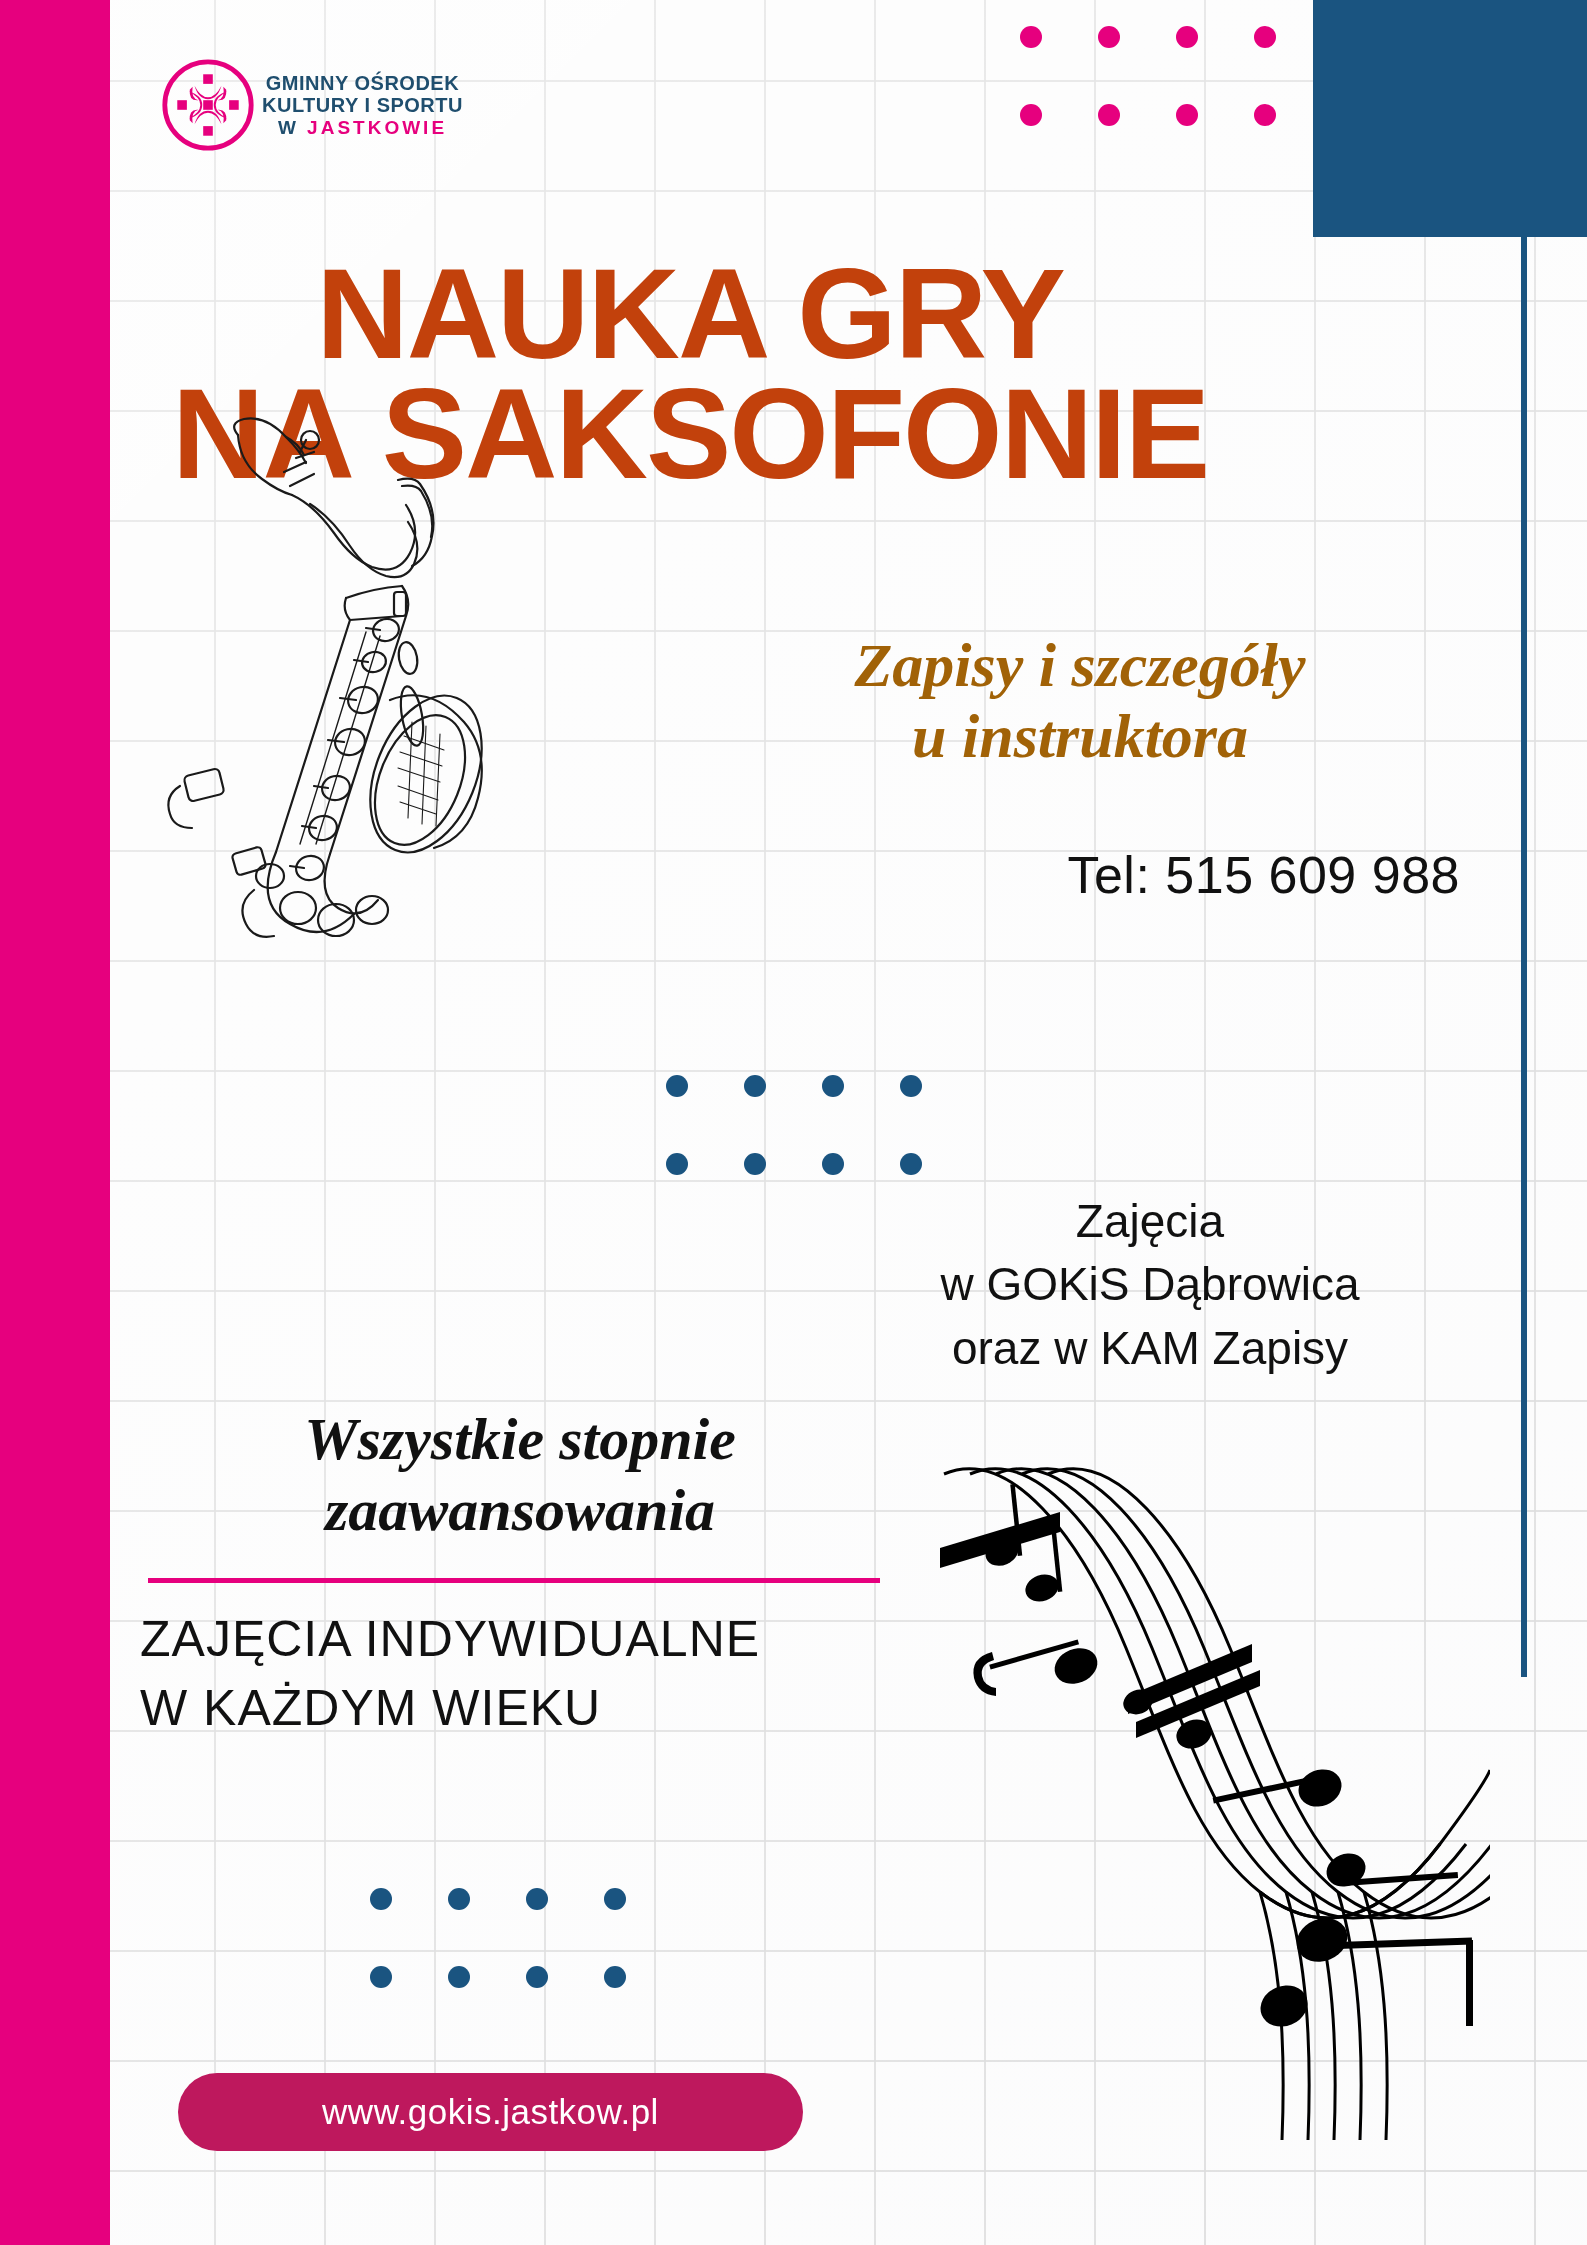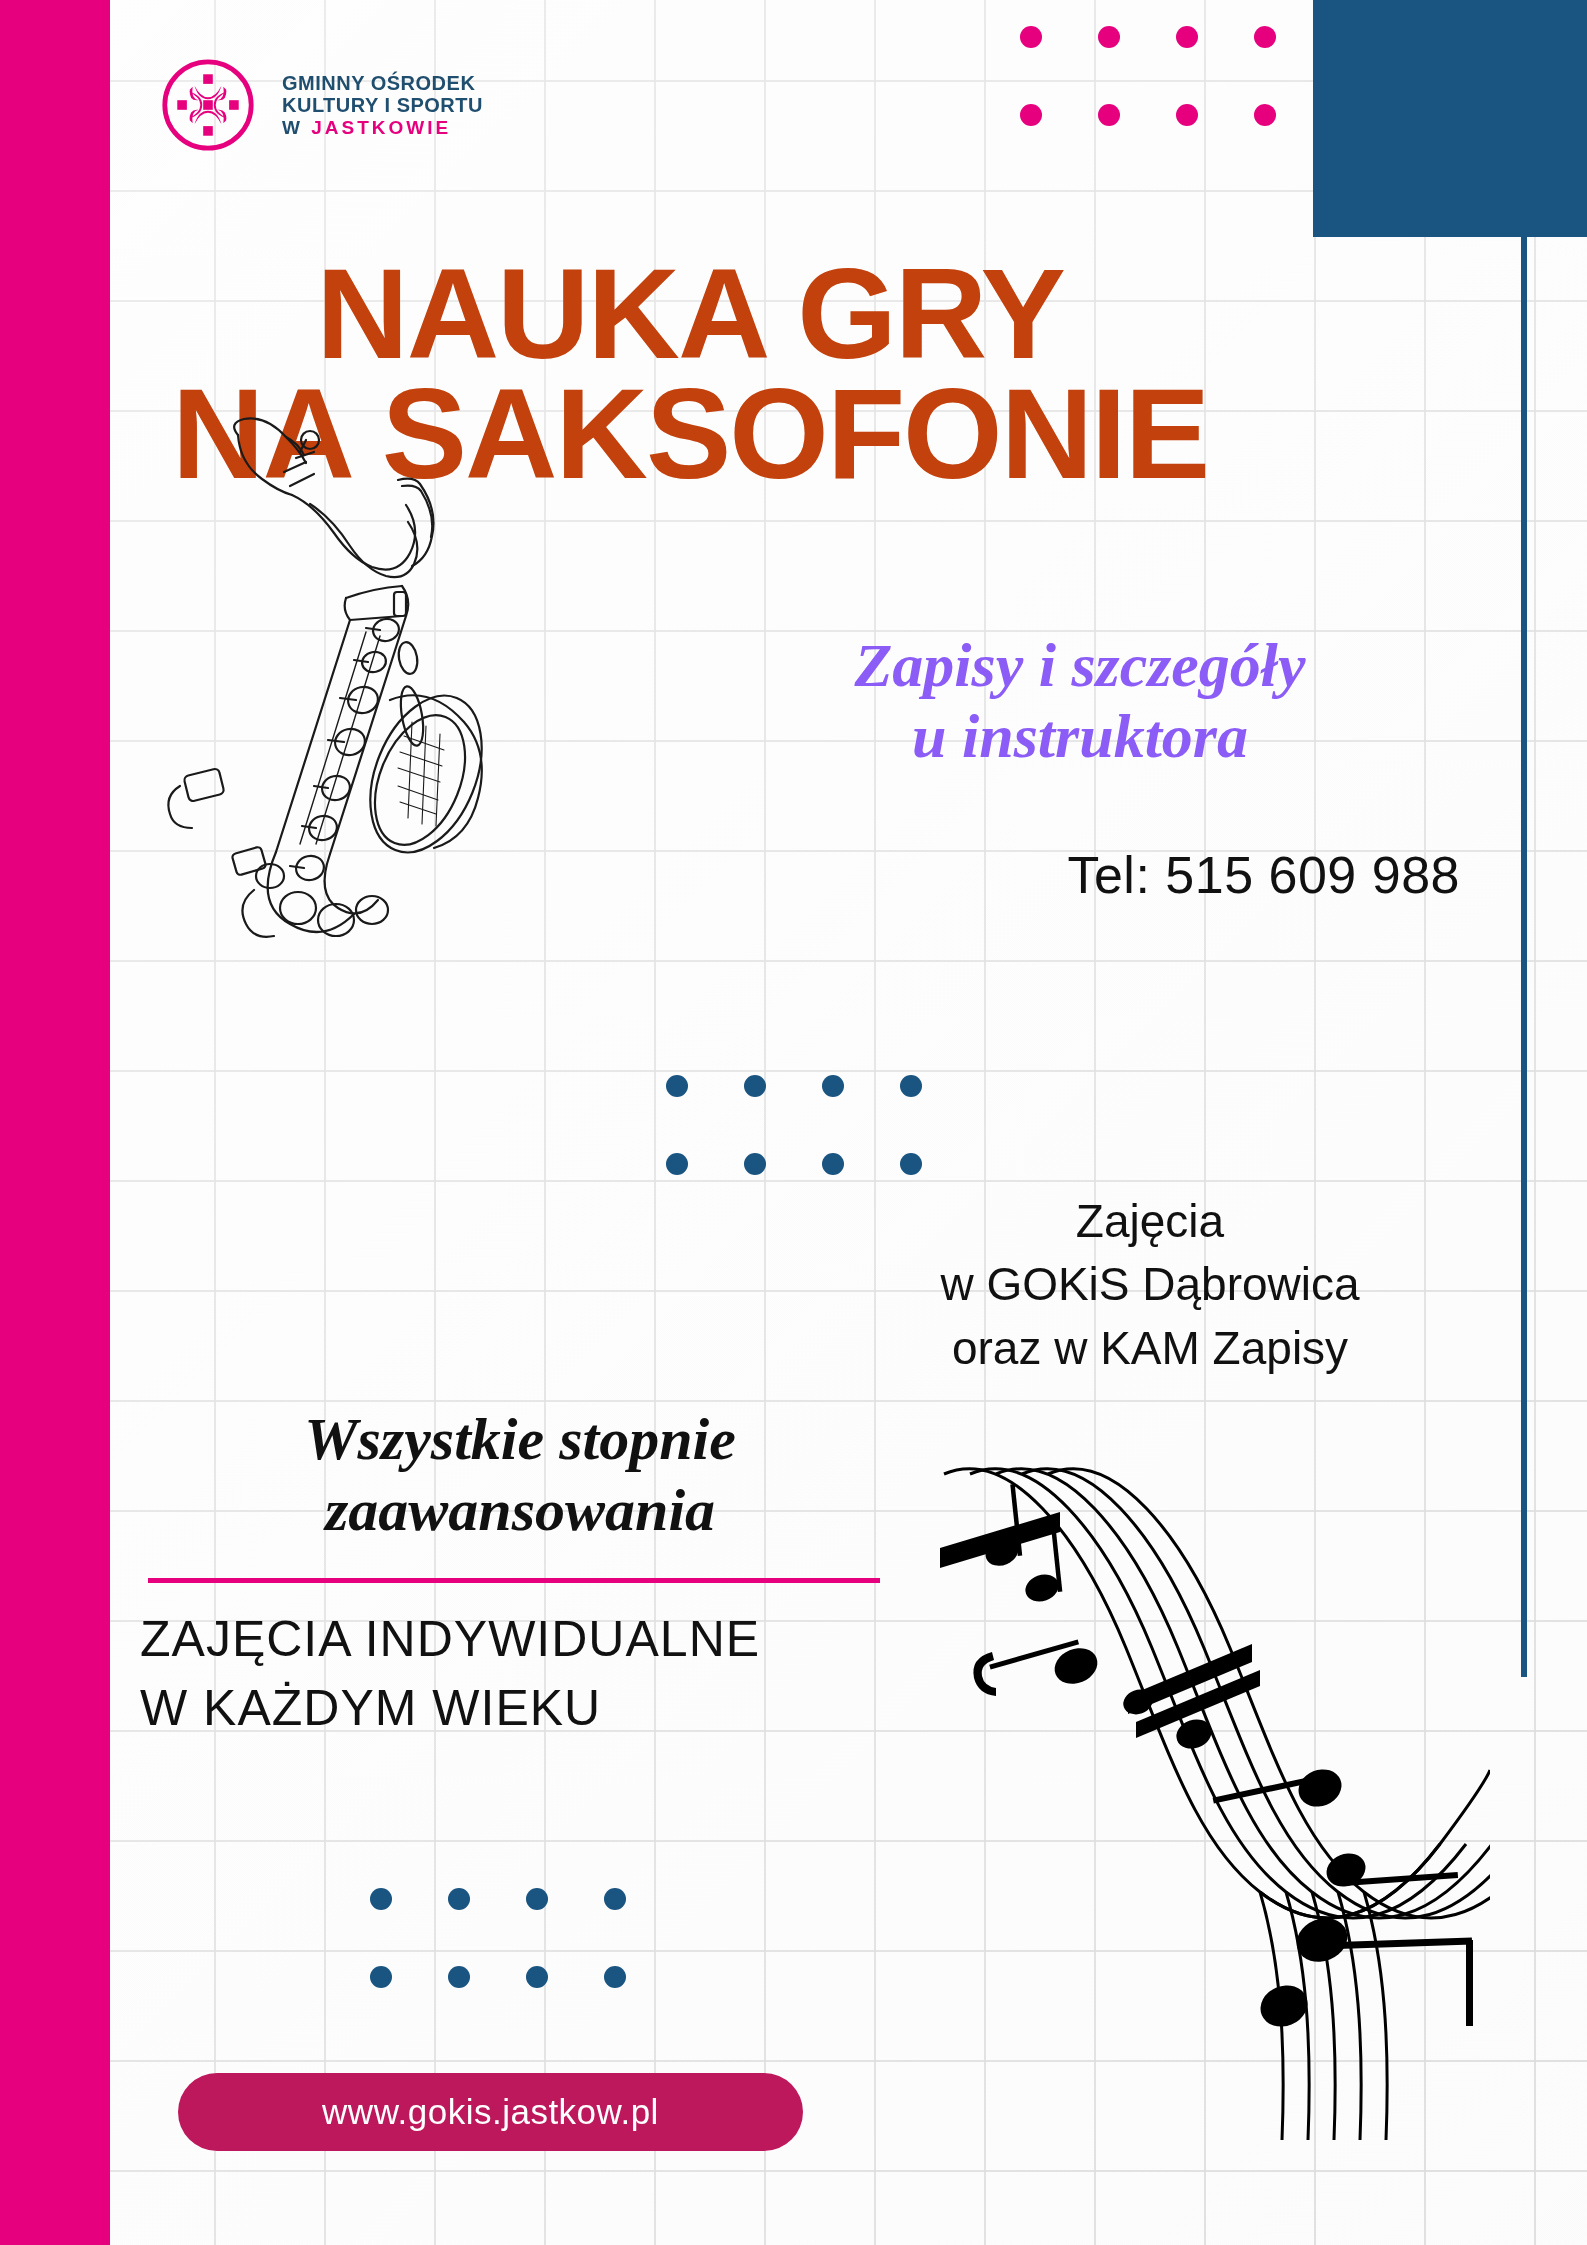--- a/index.html
+++ b/index.html
@@ -66,21 +66,21 @@
   #dots-bottom-blue{
     left:370px; top:1888px;
     grid-template-columns:repeat(4,78px);
     grid-template-rows:repeat(2,78px);
   }
   #dots-bottom-blue .dot{ width:22px;height:22px;background:#1A5480; }
 
   
   .logo{
     position:absolute; left:160px; top:57px;
-    display:flex; align-items:center; gap:26px;
+    display:flex; align-items:center; gap:6px;text-align:center;
   }
   .logo-mark{ width:96px; height:96px; flex:0 0 auto; }
   .logo-text{
     display:flex; flex-direction:column; justify-content:center;
     line-height:1.12;
   }
   .logo-line{
     font-family:"Liberation Sans", sans-serif;
     font-weight:bold;
     font-size:20px;
@@ -112,21 +112,21 @@
     width:470px; height:560px;
   }
 
   
   .script-right{
     position:absolute; left:700px; top:630px;
     width:760px; text-align:center;
     font-family:"Liberation Serif", serif;
     font-style:italic; font-weight:bold;
     font-size:62px; line-height:1.15;
-    color:#8b5cf6;
+    color:#a16207;
   }
   .phone{
     position:absolute; left:700px; top:845px;
     width:760px; text-align:right;
     font-family:"Liberation Sans", sans-serif;
     font-size:52px; color:#111;
     letter-spacing:.5px;
   }
   .venues{
     position:absolute; left:840px; top:1190px;

